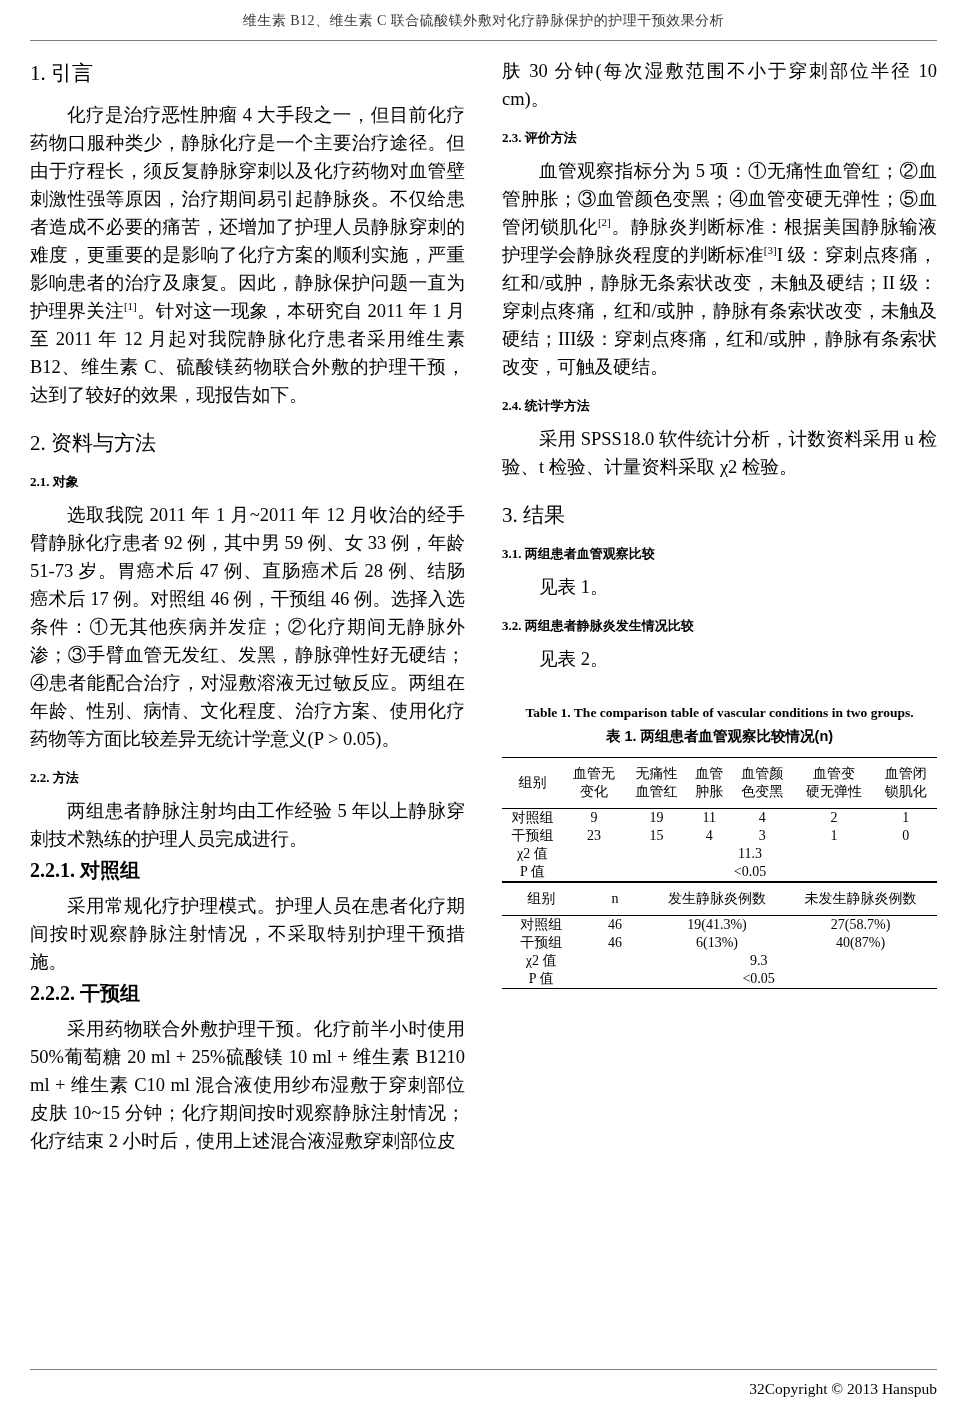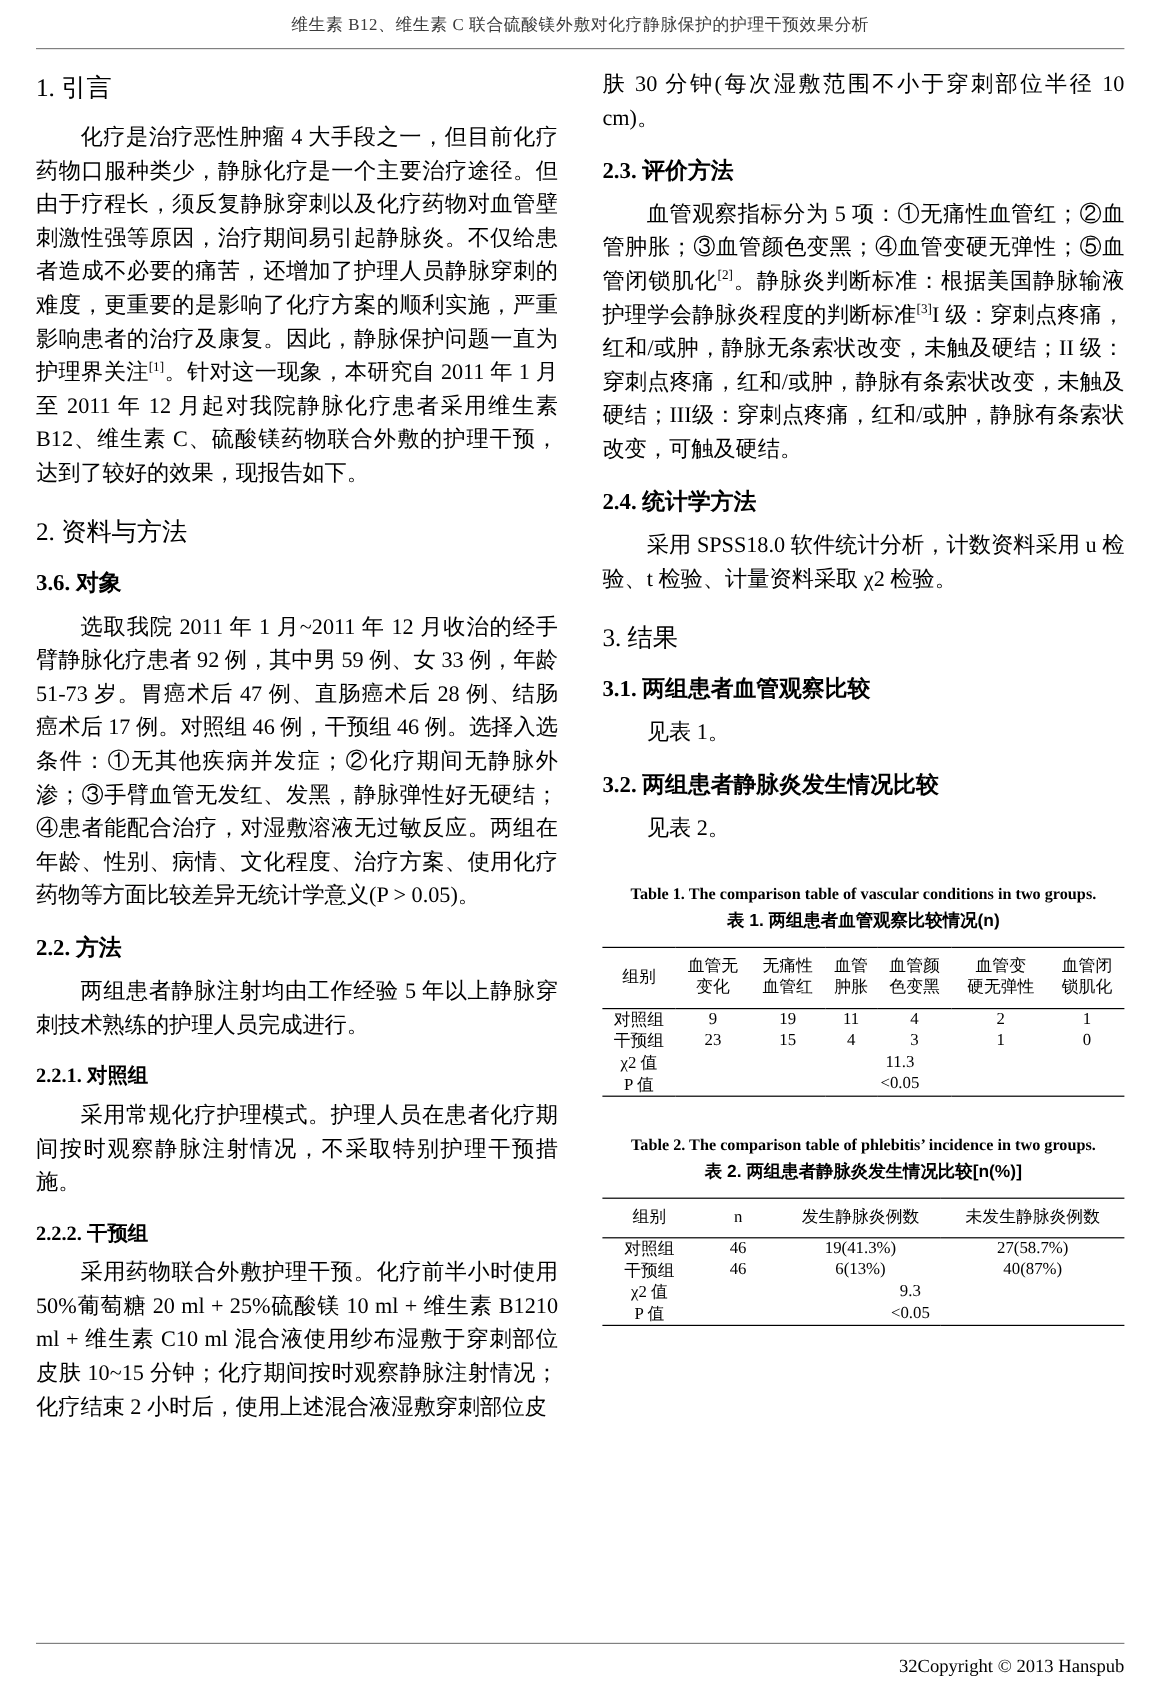--- a/index.html
+++ b/index.html
@@ -32,22 +32,22 @@
     font-size:18.5px; line-height:28px;
     text-align:justify; text-indent:2em;
     margin:0 0 2px 0;
   }
   p.no-indent { text-indent:0; margin-top:4px; }
   sup.ref { font-size:11px; line-height:0; vertical-align:super; }
 
   
   h2.sec  { font-size:21px; font-weight:normal; margin:20px 0 14px 0; }
   h2.sec.first { margin-top:6px; }
-  h3.sub  { font-size:19px; font-weight:bold; margin:16px 0 10px 0; }
-  h4.sub3 { font-size:17px; font-weight:bold; margin:16px 0 8px 0; }
+  h3.sub  { font-size:13px; font-weight:bold; margin:16px 0 10px 0; }
+  h4.sub3 { font-size:20px; font-weight:bold; margin:4px 0 8px 0; }
 
   
   .table-caption { margin:30px 0 10px 0; text-align:center; font-weight:bold; }
   .table-caption .cap-en { font-size:13.5px; line-height:19px; }
   .table-caption .cap-zh { font-size:14.5px; line-height:22px; margin-top:3px;
                            font-family:Liberation Sans, sans-serif; }
 
   
   table.data-table {
     width:100%; border-collapse:collapse;
@@ -81,21 +81,21 @@
 </div>
 
 <div class="columns">
 
   <div class="col">
     <h2 class="sec first">1. 引言</h2>
     <p class="body-text"><span>化疗是治疗恶性肿瘤 4 大手段之一，但目前化疗药物口服种类少，静脉化疗是一个主要治疗途径。但由于疗程长，须反复静脉穿刺以及化疗药物对血管壁刺激性强等原因，治疗期间易引起静脉炎。不仅给患者造成不必要的痛苦，还增加了护理人员静脉穿刺的难度，更重要的是影响了化疗方案的顺利实施，严重影响患者的治疗及康复。因此，静脉保护问题一直为护理界关注</span><sup class="ref">[1]</sup><span>。针对这一现象，本研究自 2011 年 1 月至 2011 年 12 月起对我院静脉化疗患者采用维生素 B12、维生素 C、硫酸镁药物联合外敷的护理干预，达到了较好的效果，现报告如下。</span></p>
 
     <h2 class="sec">2. 资料与方法</h2>
 
-    <h3 class="sub">3.6. 对象</h3>
+    <h3 class="sub">2.1. 对象</h3>
     <p class="body-text">选取我院 2011 年 1 月~2011 年 12 月收治的经手臂静脉化疗患者 92 例，其中男 59 例、女 33 例，年龄 51-73 岁。胃癌术后 47 例、直肠癌术后 28 例、结肠癌术后 17 例。对照组 46 例，干预组 46 例。选择入选条件：①无其他疾病并发症；②化疗期间无静脉外渗；③手臂血管无发红、发黑，静脉弹性好无硬结；④患者能配合治疗，对湿敷溶液无过敏反应。两组在年龄、性别、病情、文化程度、治疗方案、使用化疗药物等方面比较差异无统计学意义(P &gt; 0.05)。</p>
 
     <h3 class="sub">2.2. 方法</h3>
     <p class="body-text">两组患者静脉注射均由工作经验 5 年以上静脉穿刺技术熟练的护理人员完成进行。</p>
 
     <h4 class="sub3">2.2.1. 对照组</h4>
     <p class="body-text">采用常规化疗护理模式。护理人员在患者化疗期间按时观察静脉注射情况，不采取特别护理干预措施。</p>
 
     <h4 class="sub3">2.2.2. 干预组</h4>
     <p class="body-text">采用药物联合外敷护理干预。化疗前半小时使用50%葡萄糖 20 ml + 25%硫酸镁 10 ml + 维生素 B1210 ml + 维生素 C10 ml 混合液使用纱布湿敷于穿刺部位皮肤 10~15 分钟；化疗期间按时观察静脉注射情况；化疗结束 2 小时后，使用上述混合液湿敷穿刺部位皮</p>
@@ -163,24 +163,20 @@
           <td>χ2 值</td>
           <td colspan="6">11.3</td>
         </tr>
         <tr>
           <td>P 值</td>
           <td colspan="6">&lt;0.05</td>
         </tr>
       </tbody>
     </table>
 
-    <div class="table-caption">
-      <div class="cap-en">Table 2. The comparison table of phlebitis’ incidence in two groups.</div>
-      <div class="cap-zh">表 2. 两组患者静脉炎发生情况比较[n(%)]</div>
-    </div>
     <table class="data-table t2">
       <thead>
         <tr>
           <th>组别</th>
           <th>n</th>
           <th>发生静脉炎例数</th>
           <th>未发生静脉炎例数</th>
         </tr>
       </thead>
       <tbody>

